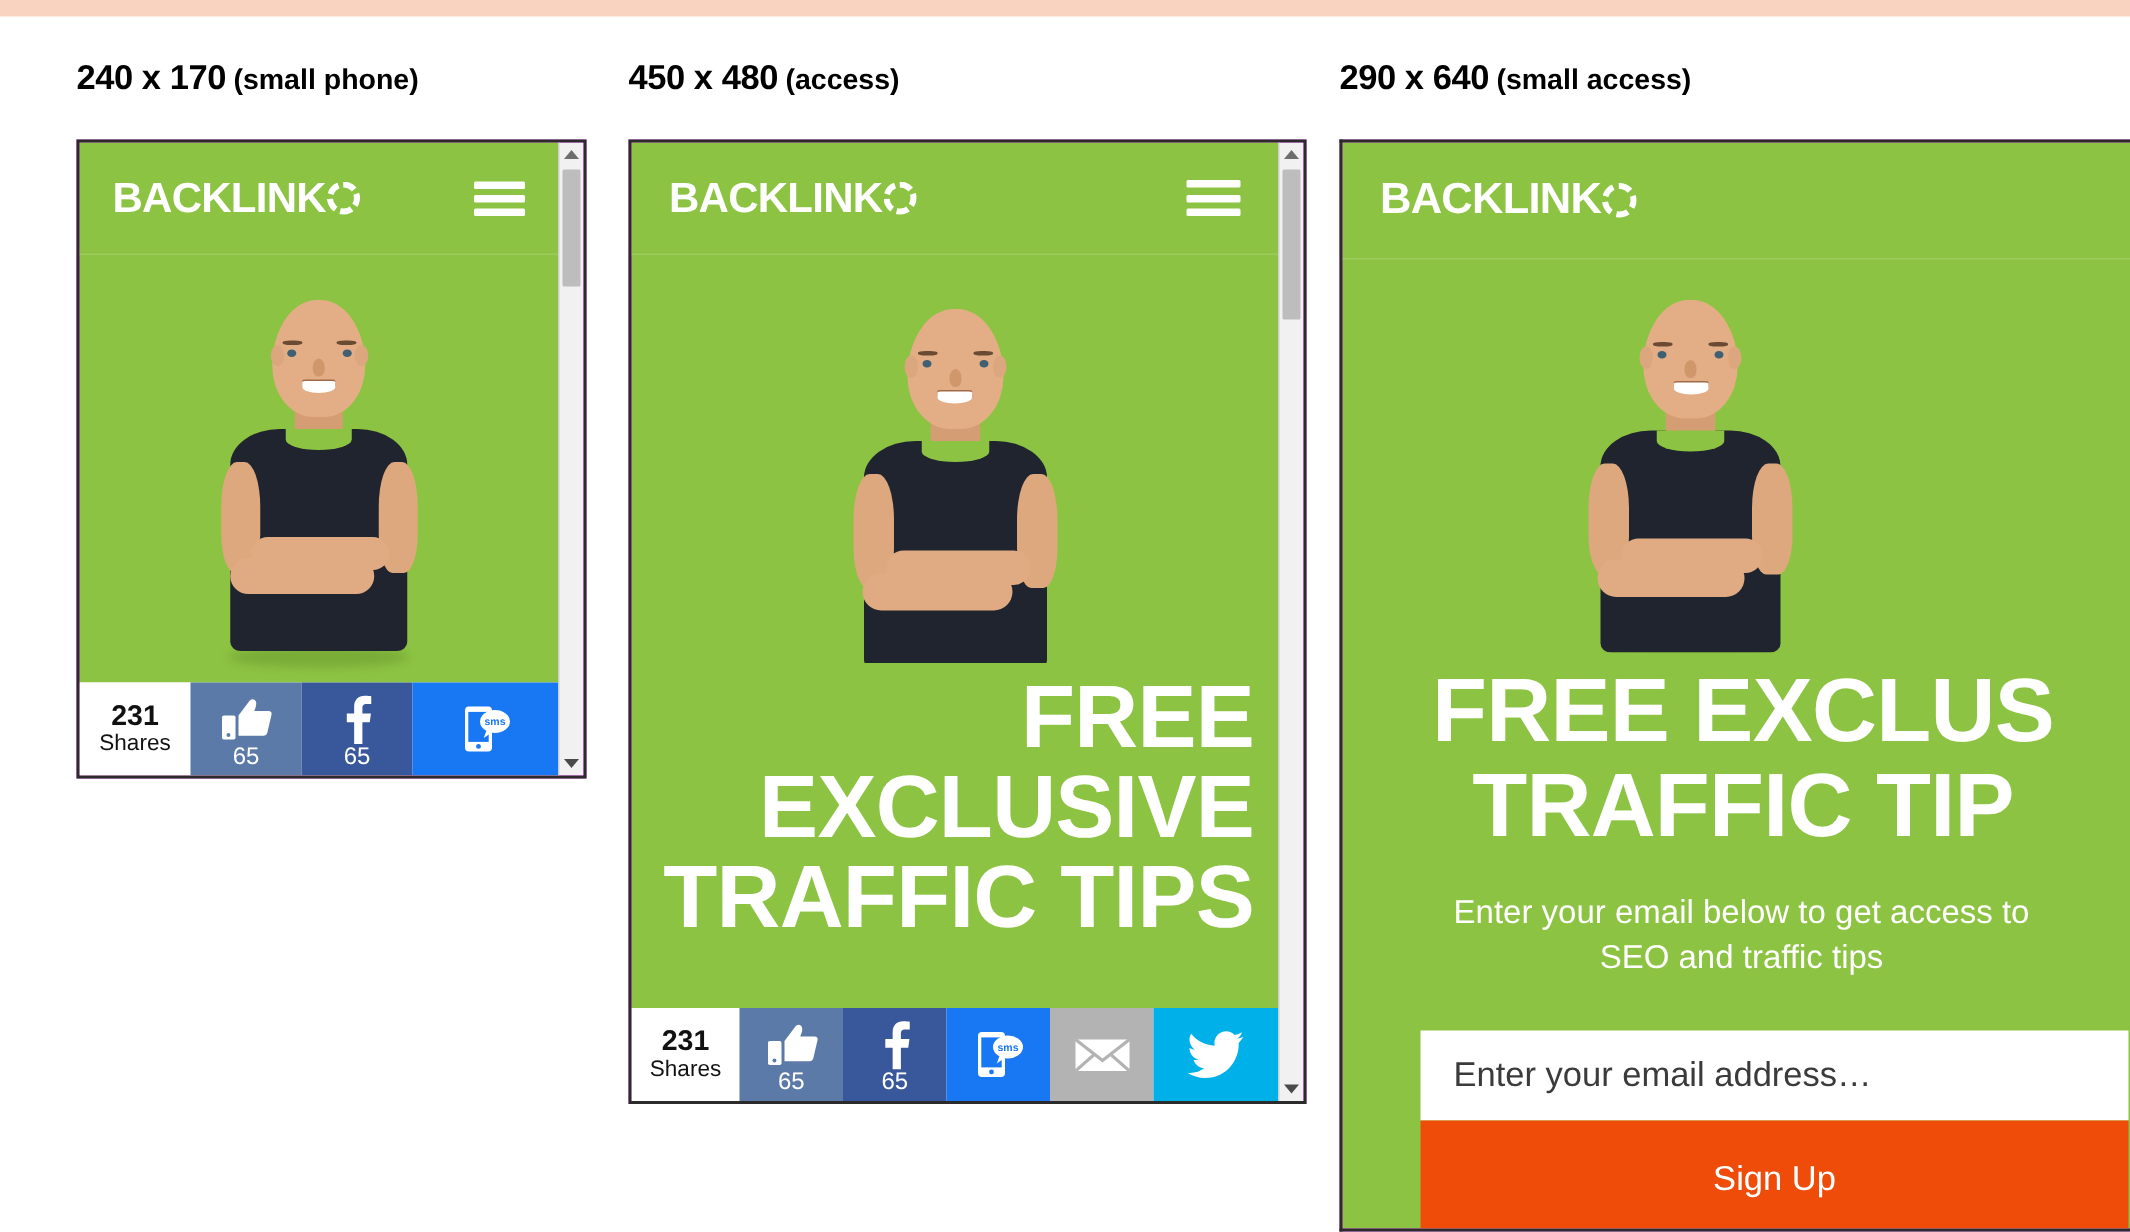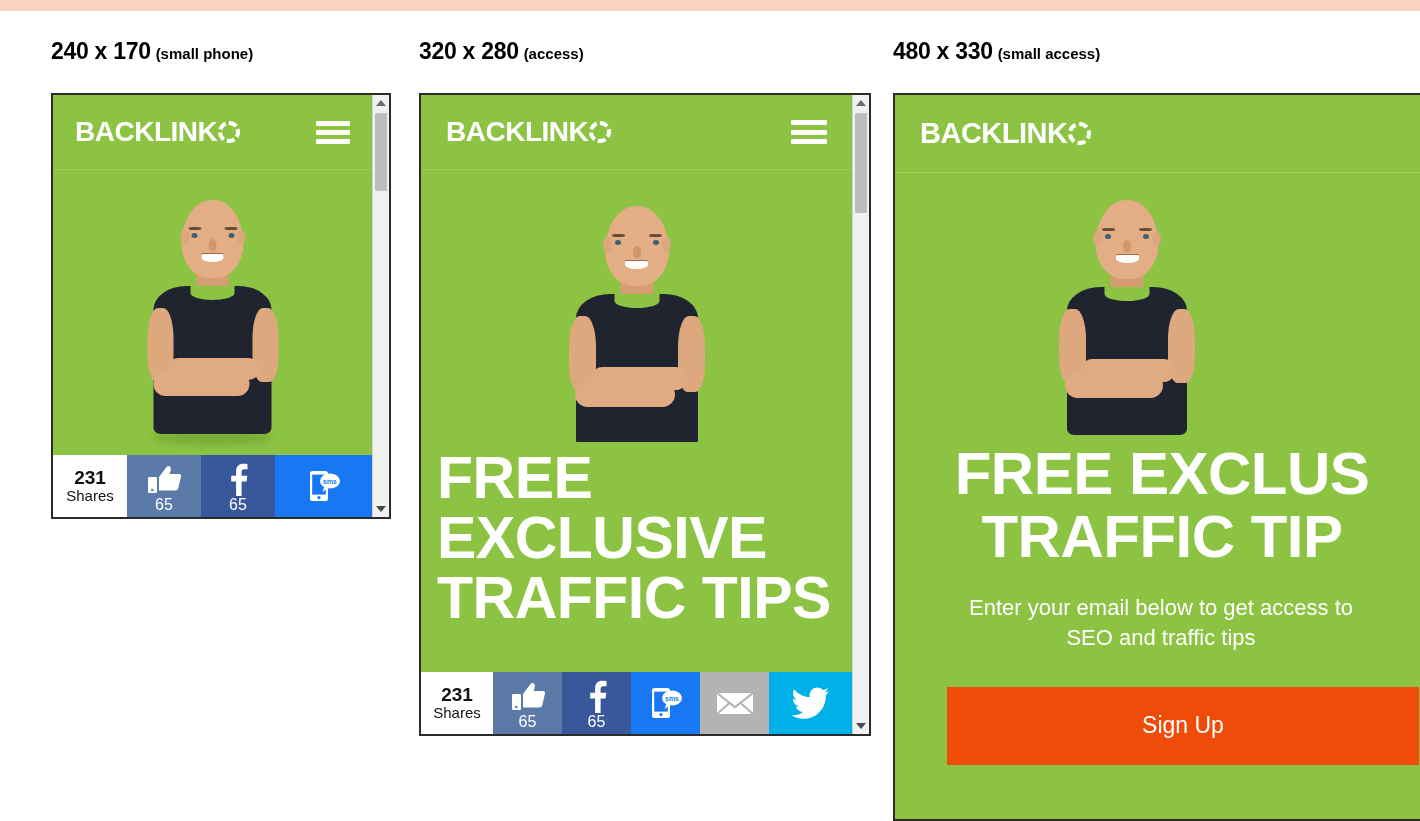--- a/index.html
+++ b/index.html
@@ -25,21 +25,21 @@
   .caption {
     position: absolute;
     white-space: nowrap;
     color: #000000;
     font-family: "Liberation Sans", sans-serif;
   }
   .caption .dims {
     font-size: 23px; font-weight: bold; letter-spacing: -0.3px;
   }
   .caption .note {
-    font-size: 15px; font-weight: bold; margin-left: 5px;
+    font-size: 19px; font-weight: bold; margin-left: 5px;
   }
 
   
   .frame {
     position: absolute;
     background: #d946ef;
     border: 2px solid #2b2b2b;
     overflow: hidden;
   }
   .viewport {
@@ -123,21 +123,21 @@
   .p-shadow {
     position: absolute; left: 50%; transform: translateX(-50%);
     background: rgba(60,90,25,.22); border-radius: 50%; filter: blur(3px);
   }
 
   
   .headline {
     position: relative;
     color: #ffffff;
     font-weight: bold;
-    text-align: left;
+    text-align: right;
     line-height: 1.02;
     letter-spacing: -0.5px;
     font-family: "Liberation Sans", sans-serif;
   }
   .headline.clip-right { text-align: center; white-space: nowrap; }
 
   .subline {
     position: relative;
     color: #ffffff;
     text-align: center;
@@ -217,25 +217,25 @@
 
 <div class="top-banner"></div>
 
 <div class="stage">
 
   <div class="caption" style="left:51px; top:38px;">
     <span class="dims">240 x 170</span><span class="note">(small phone)</span>
   </div>
 
   <div class="caption" style="left:419px; top:38px;">
-    <span class="dims">320 x 280</span><span class="note">(access)</span>
+    <span class="dims">450 x 480</span><span class="note">(access)</span>
   </div>
 
   <div class="caption" style="left:893px; top:38px;">
-    <span class="dims">480 x 330</span><span class="note">(small access)</span>
+    <span class="dims">290 x 640</span><span class="note">(small access)</span>
   </div>
 
   <div class="frame" style="left:51px; top:93px; width:340px; height:426px;">
 
     <div class="viewport" style="right:17px;">
 
       <div class="site-header" style="height:75px; padding:0 22px;">
         <div class="logo" style="font-size:28px;">
           <span>BACKLINK</span>
           <span class="logo-o" style="width:22px;height:22px;border-width:4px;"></span>
@@ -448,19 +448,20 @@
         </div>
       </div>
 
       <div class="headline clip-right" style="font-size:60px; margin-top:8px; margin-left:-24px;">FREE EXCLUS</div>
       <div class="headline clip-right" style="font-size:60px; margin-top:2px; margin-left:-24px;">TRAFFIC TIP</div>
 
       <div class="subline" style="font-size:22px; margin-top:26px; padding:0 10px; margin-left:-26px; white-space:pre-line;">Enter your email below to get access to
 SEO and traffic tips</div>
 
       <div class="signup" style="margin:34px 0 0 52px; width:472px;">
+        <div class="email-field" style="height:60px; padding:0 22px; font-size:23px;" placeholder="Enter your email address…">Enter your email address…</div>
         <div class="signup-btn" style="height:78px; font-size:23px;">Sign Up</div>
       </div>
 
     </div>
   </div>
 
 </div>
 
 </body></html>

